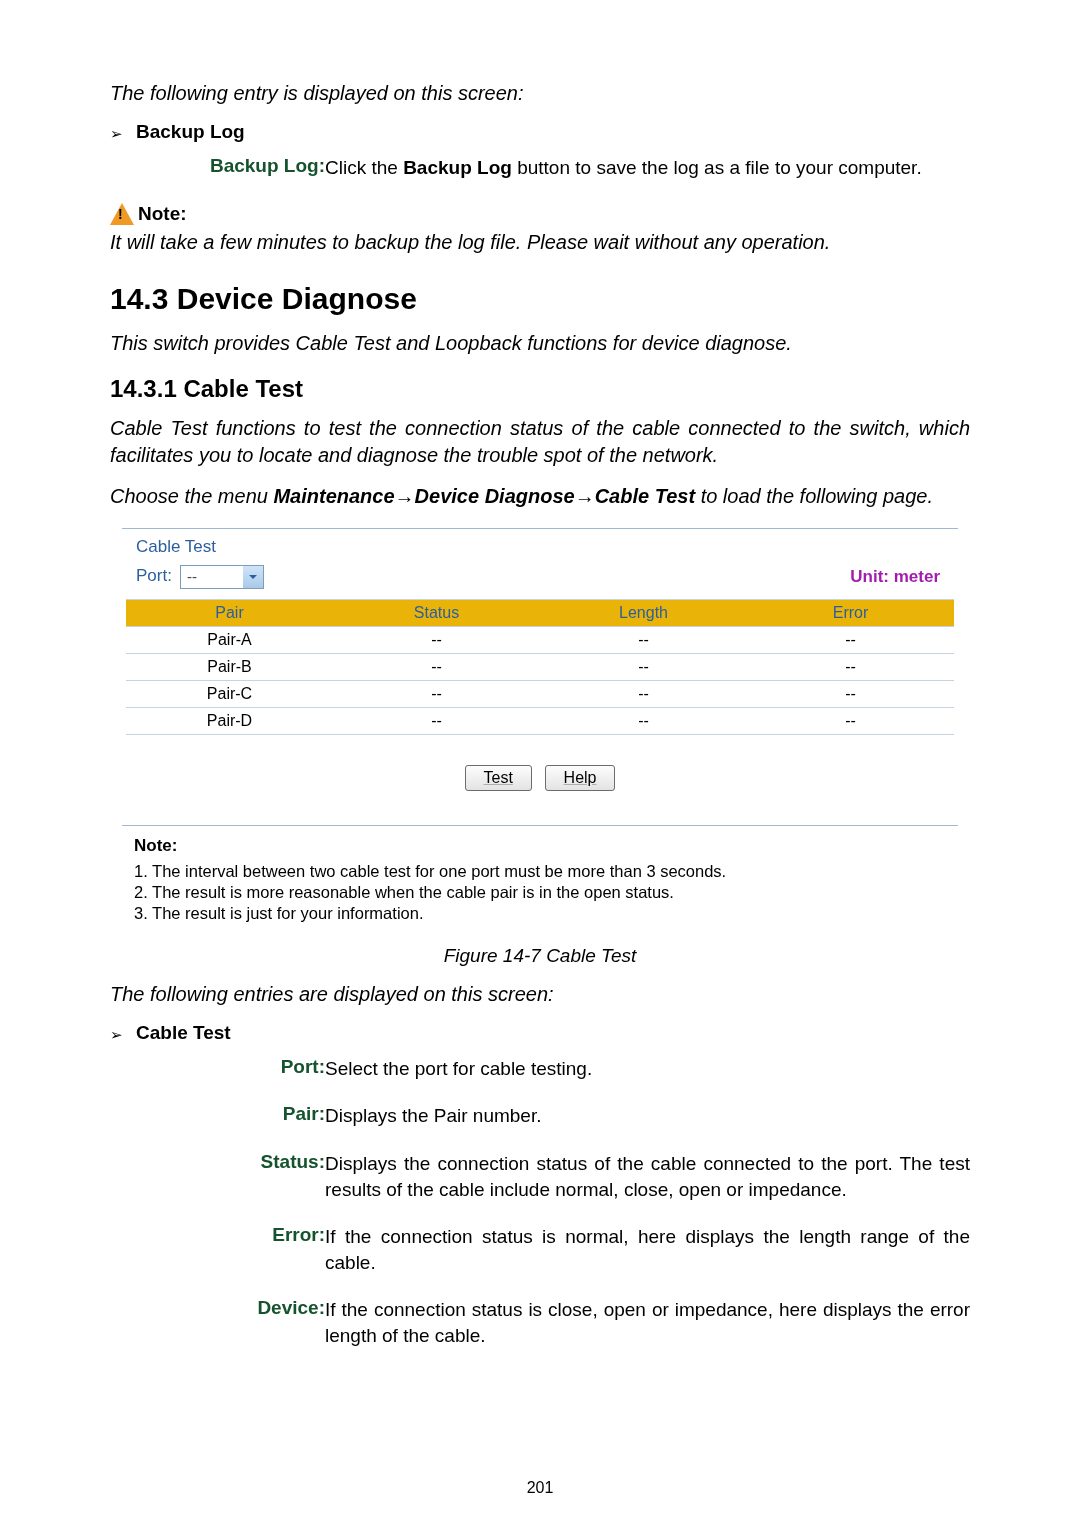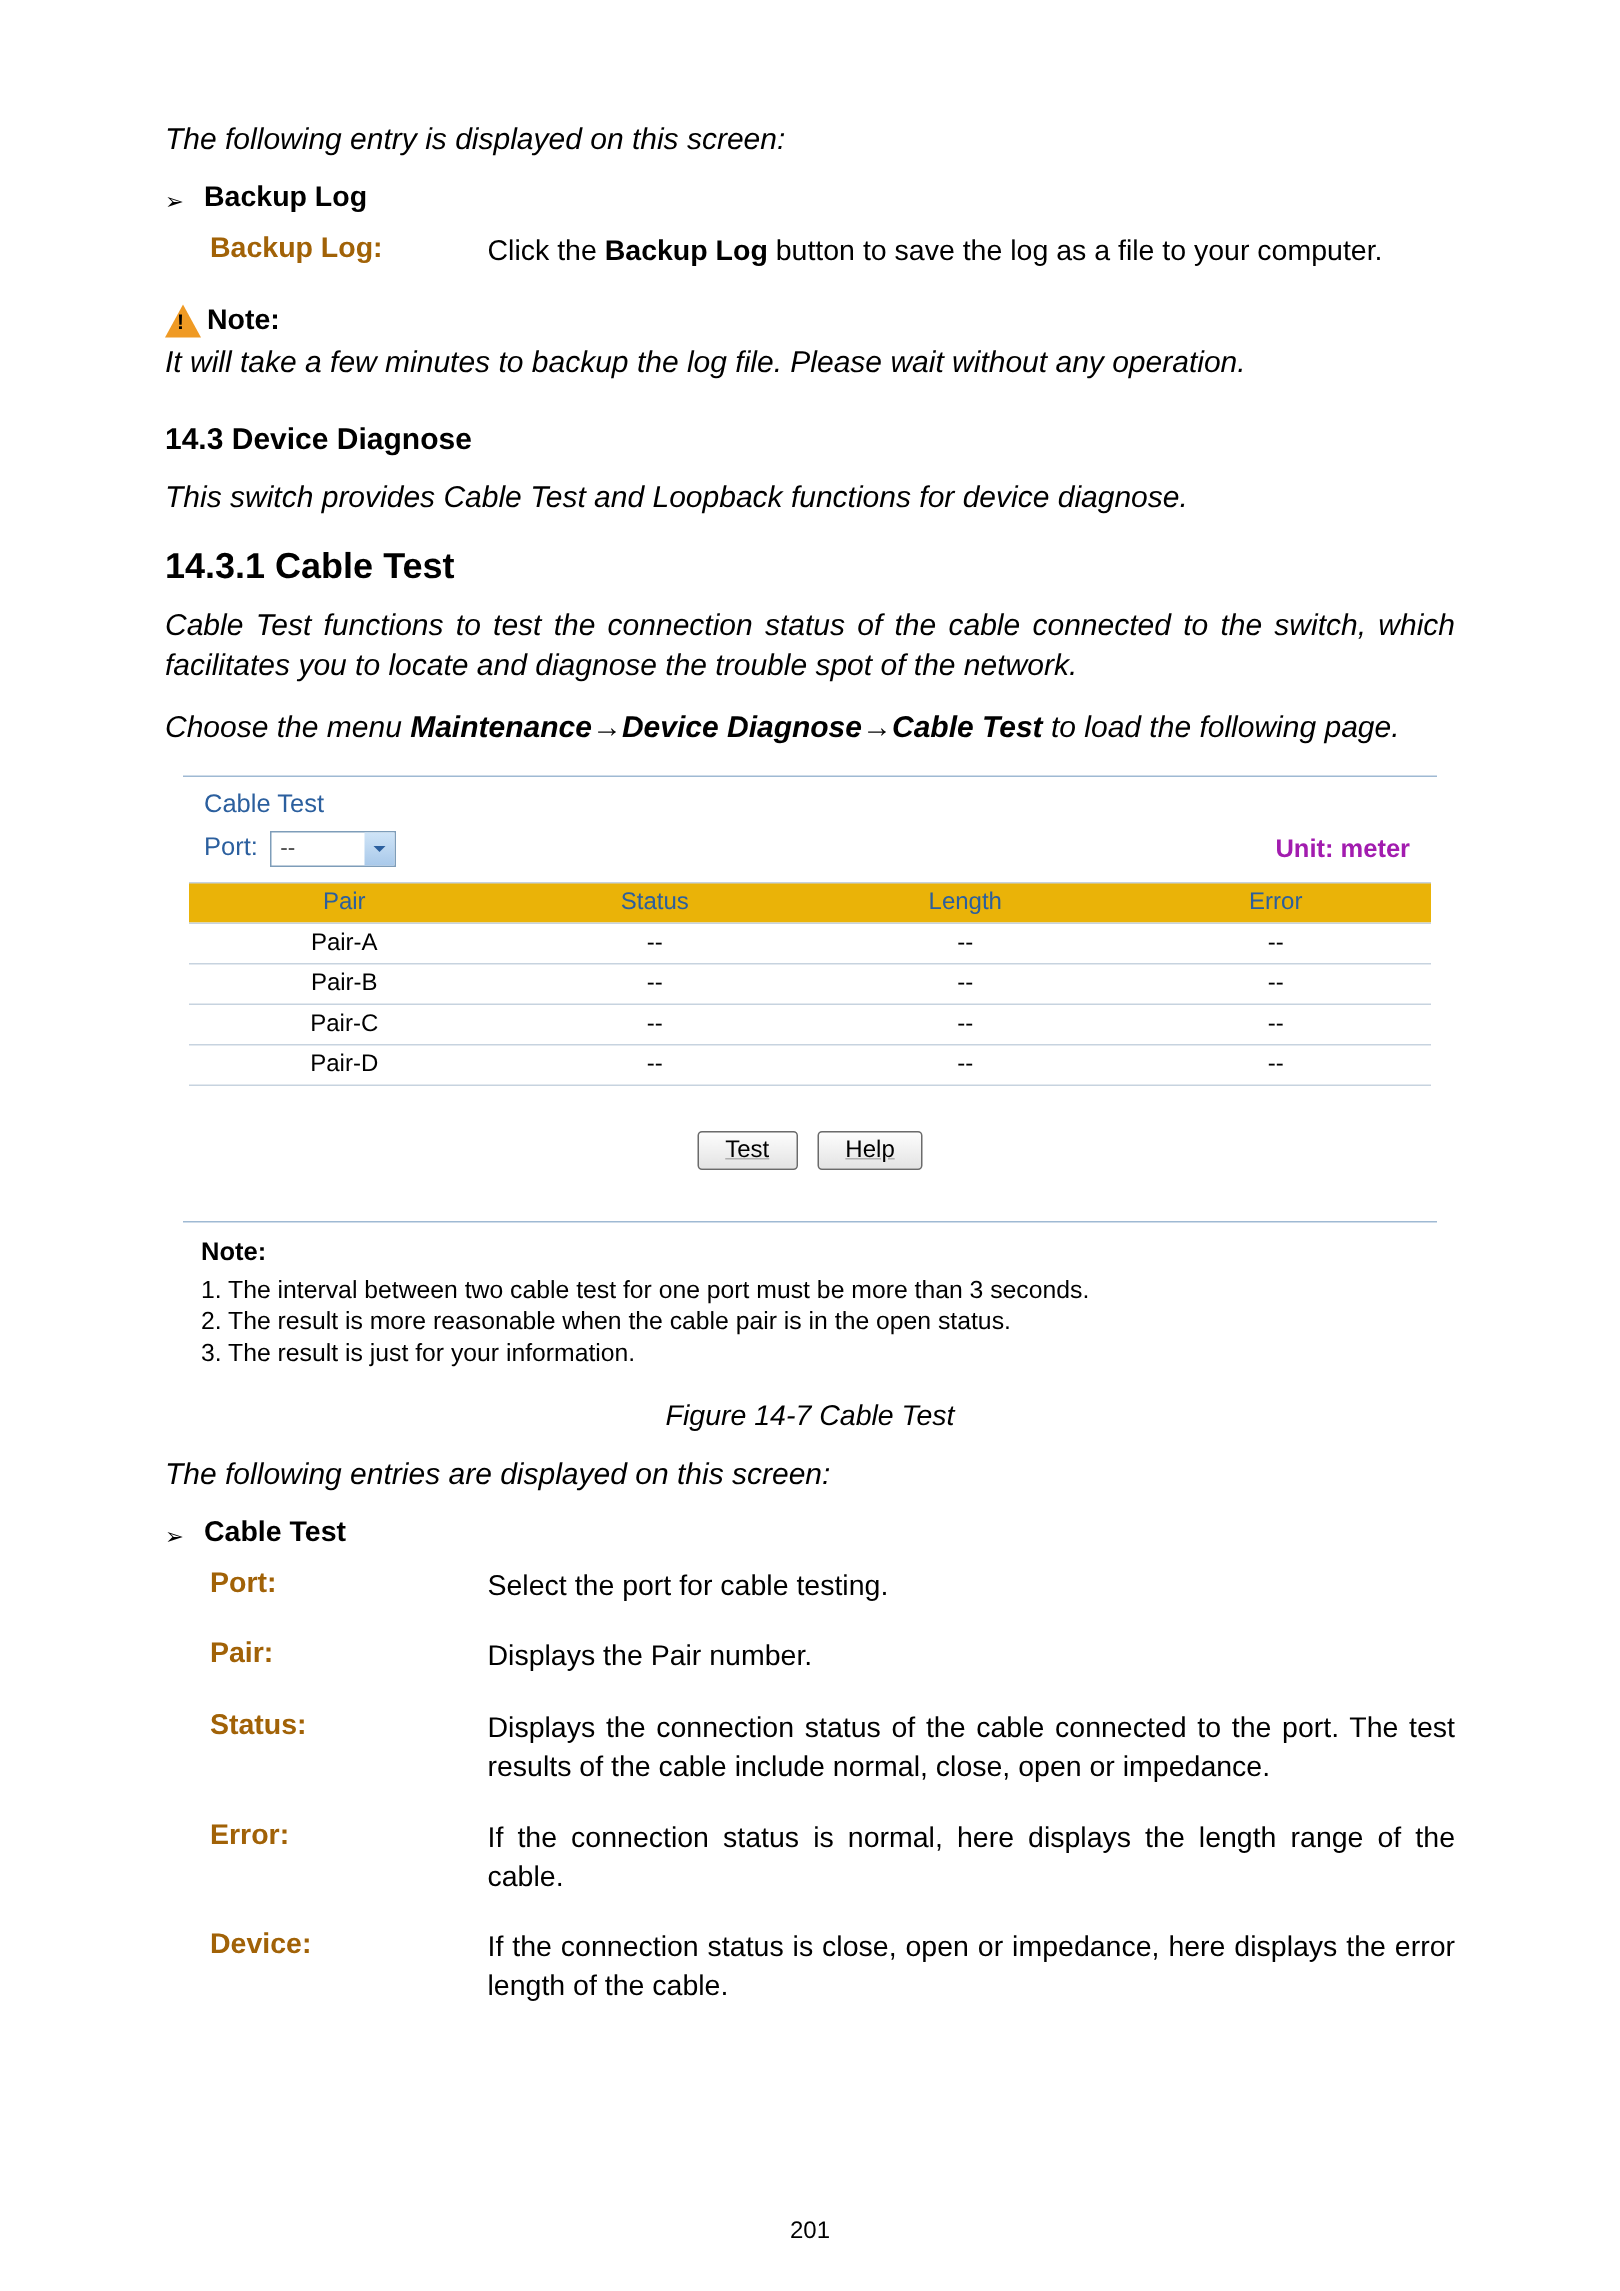--- a/index.html
+++ b/index.html
@@ -36,24 +36,25 @@
   .arrow-heading .label {
     font-size: 19px;
     font-weight: bold;
   }
   .def-row {
     margin: 0 0 22px 30px;
     display: flex;
   }
   .def-term {
     width: 185px;
-    color: #a16207;
+    color: #14532d;
     font-weight: bold;
     font-size: 19px;
     flex: 0 0 185px;
+    text-align: right;
   }
   .def-desc {
     font-size: 19px;
     flex: 1;
     line-height: 1.35;
   }
   .def-desc .bold { font-weight: bold; }
   .note-line {
     display: flex;
     align-items: center;
@@ -73,21 +74,21 @@
     left: -4px; top: 3px;
     color: #000;
     font-weight: bold;
     font-size: 14px;
   }
   .note-label {
     font-size: 19px;
     font-weight: bold;
   }
   .h2 {
-    font-size: 20px;
+    font-size: 30px;
     font-weight: bold;
     margin: 26px 0 14px 0;
   }
   .h3 {
     font-size: 24px;
     font-weight: bold;
     margin: 18px 0 12px 0;
   }
   .justify { text-align: justify; }
   .menu-path .bold { font-weight: bold; }

